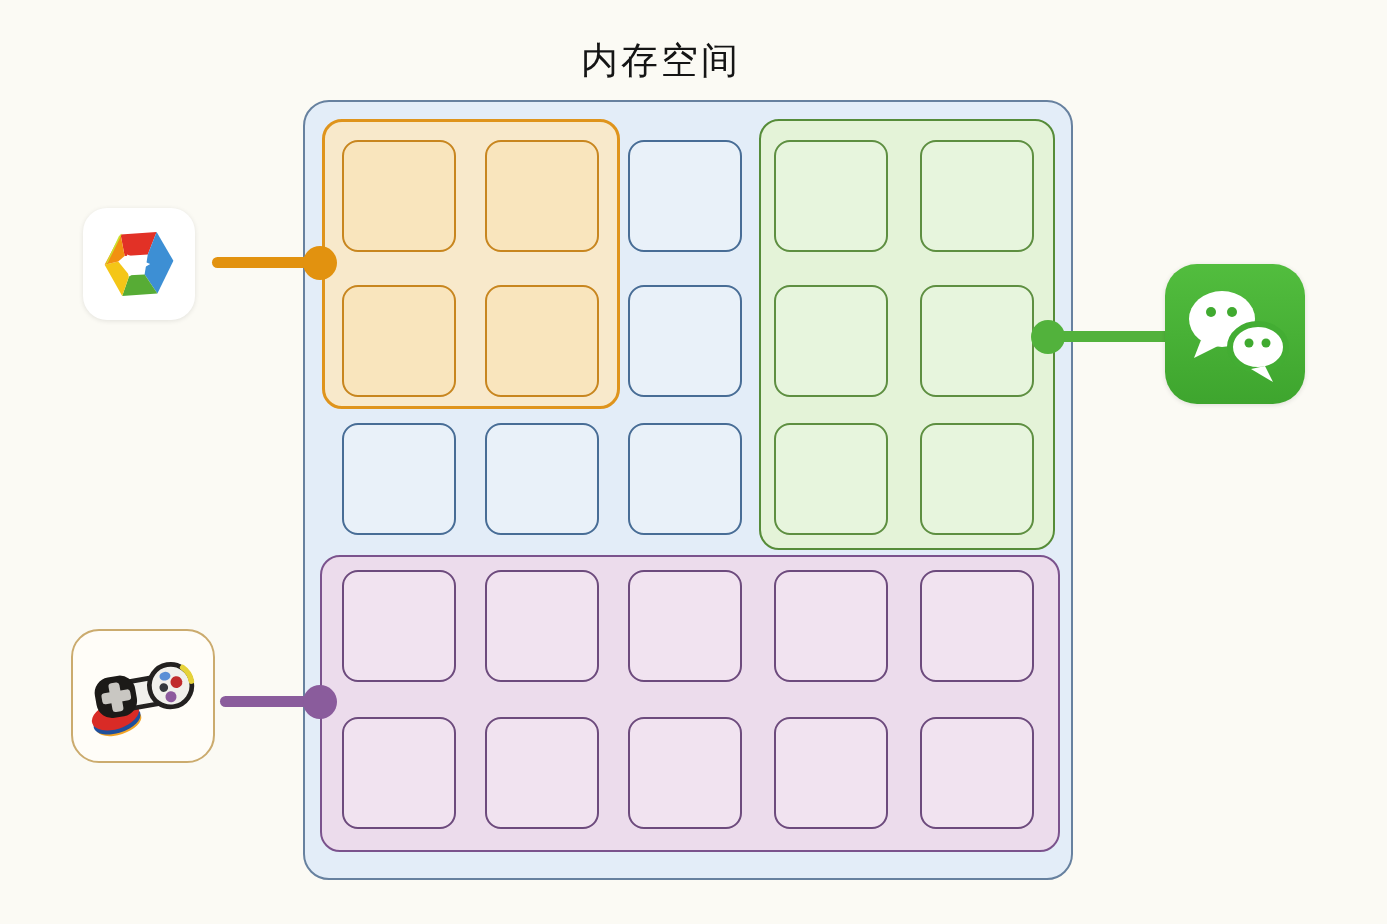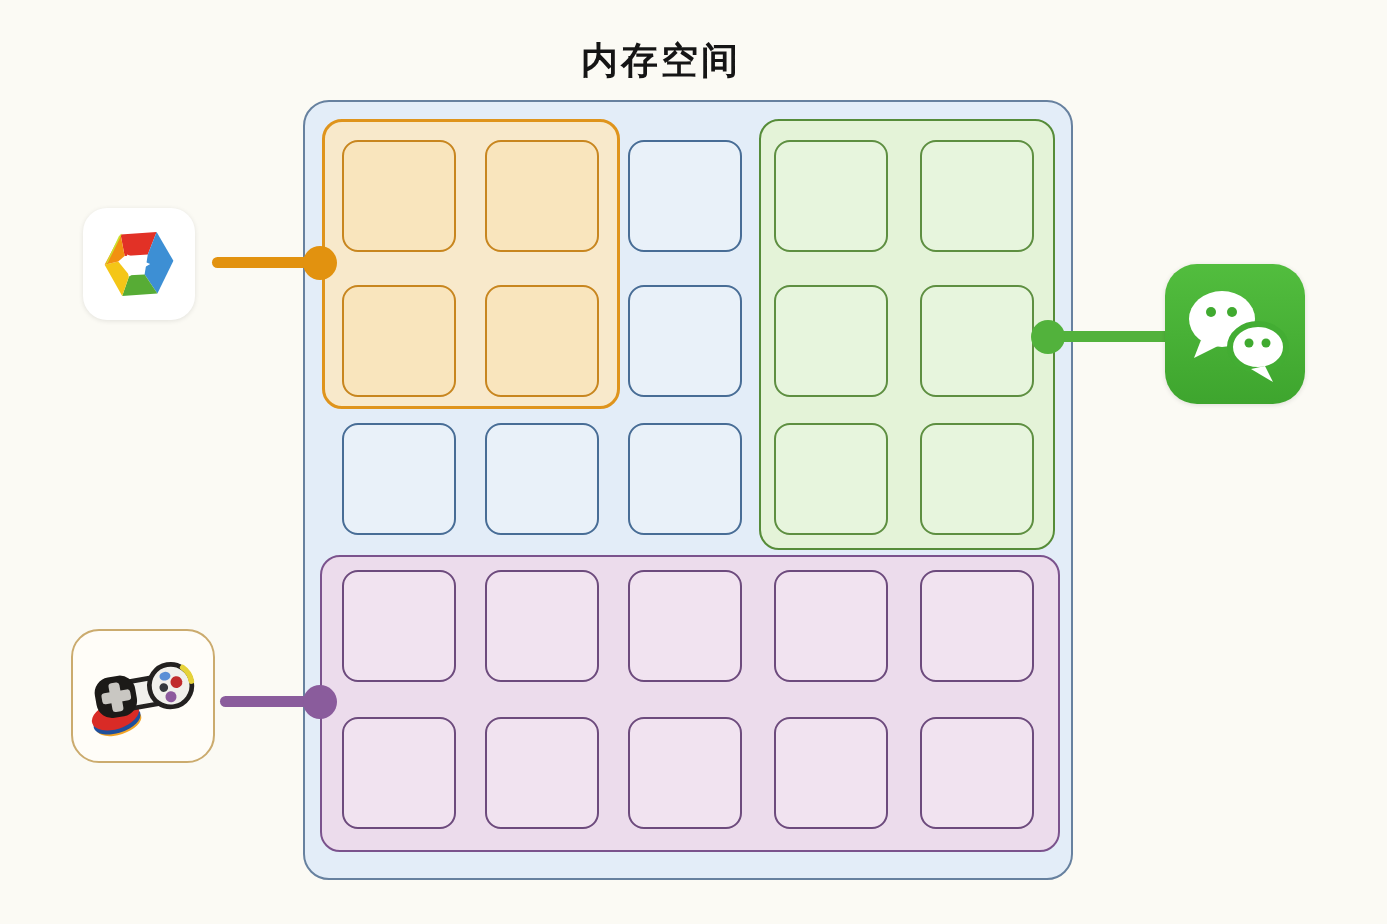--- a/index.html
+++ b/index.html
@@ -3,21 +3,21 @@
 <meta charset="utf-8">
 <style>
   html,body{margin:0;padding:0;}
   body{
     width:1387px;height:924px;position:relative;overflow:hidden;
     background:#fbfaf4;
     font-family:"Liberation Sans","DejaVu Sans",sans-serif;
   }
   .title{
     position:absolute;left:661px;top:36px;transform:translateX(-50%);
-    font-size:37px;font-weight:700;color:#151515;letter-spacing:3px;white-space:nowrap;
+    font-size:37px;font-weight:400;color:#151515;letter-spacing:3px;white-space:nowrap;
   }
   
   .memory{
     position:absolute;left:303px;top:100px;width:770px;height:780px;
     background:#e3edf8;border:2px solid #67819f;border-radius:26px;box-sizing:border-box;
   }
   .region{position:absolute;border-radius:20px;box-sizing:border-box;}
   .region-orange{left:17px;top:17px;width:298px;height:290px;background:#f8e9cb;border:3px solid #df941c;}
   .region-green{left:454px;top:17px;width:296px;height:431px;background:#e4f3d8;border:2.5px solid #568c39;}
   .region-purple{left:15px;top:453px;width:740px;height:297px;background:#ecdcec;border:2.5px solid #7b538d;}

